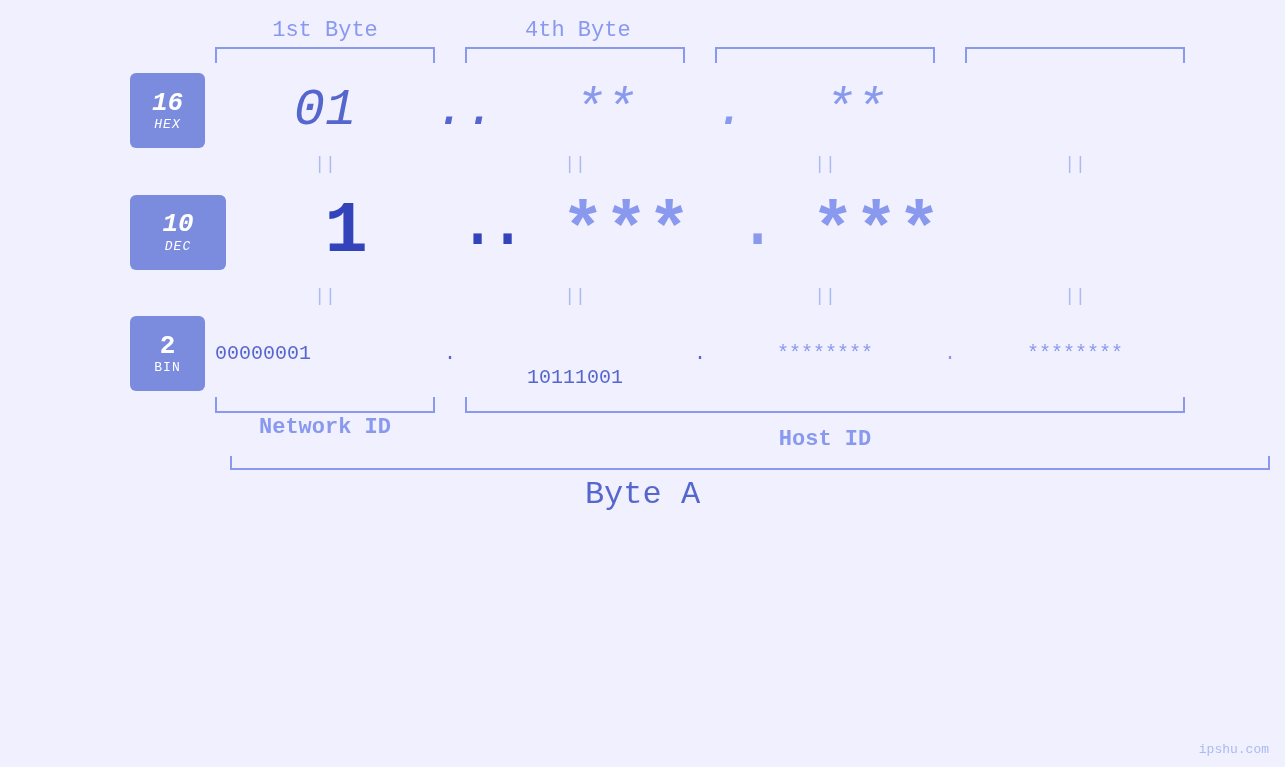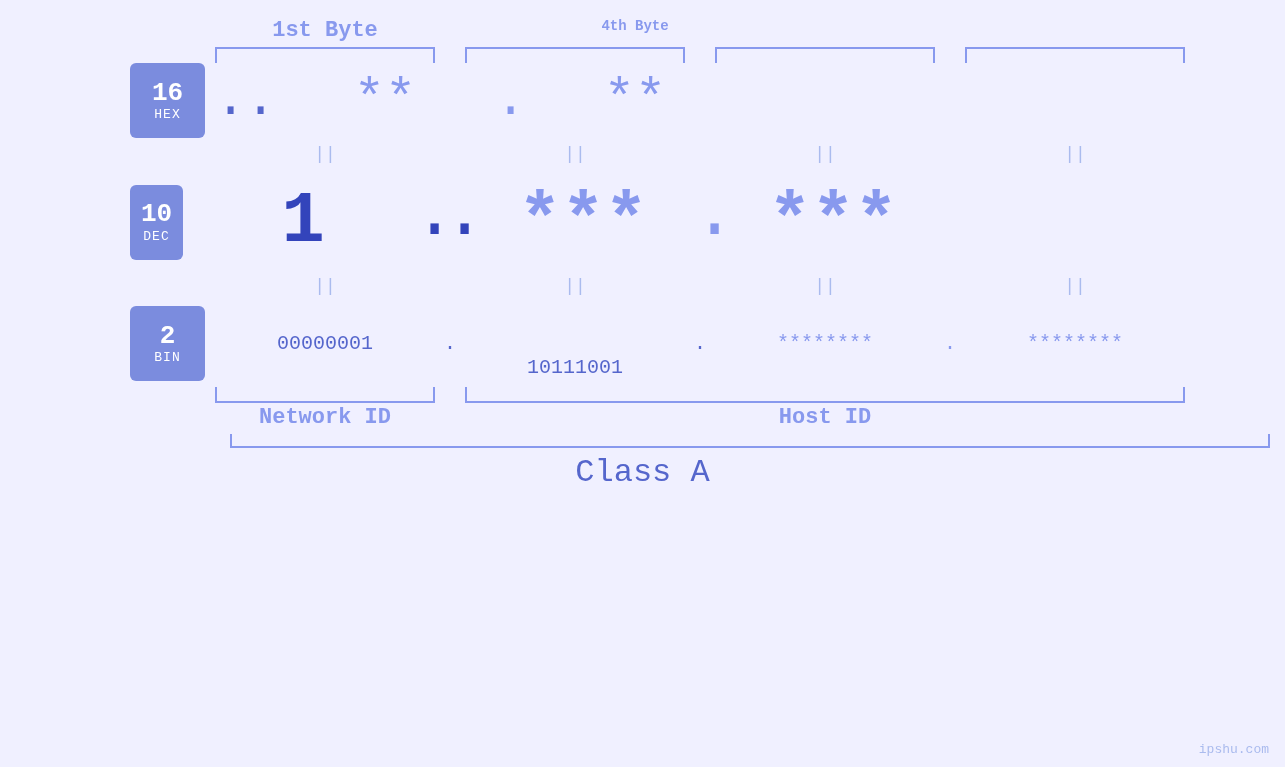--- a/index.html
+++ b/index.html
@@ -20,63 +20,64 @@
       display: flex;
       flex-direction: column;
       align-items: center;
     }
   </style>
 </head>
 <body>
 
 <div class="container">
 
-  <div style="display:flex; width:100%; padding-top:18px; padding-left:215px; padding-right:30px;font-weight:bold;">
+  <div style="display:flex; width:100%; padding-top:18px; padding-left:215px; padding-right:30px;">
     <div style="width:220px; text-align:center; color:#8899ee; font-size:22px; font-family:'Courier New',monospace;">1st Byte</div>
     <div style="width:30px;"></div>
     <div style="width:30px;"></div>
     <div style="width:30px;"></div>
-    <div style="width:220px; text-align:center; color:#8899ee; font-size:14px; font-family:'Courier New',monospace;">4th Byte</div>
+    <div style="width:220px; color:#8899ee; font-size:22px; font-family:'Courier New',monospace;">4th Byte</div>
   </div>
 
   <div style="display:flex; width:100%; padding-left:215px; padding-right:30px; margin-top:4px; align-items:flex-end;">
     <div style="width:220px; height:16px; border-top:2px solid #8899ee; border-left:2px solid #8899ee; border-right:2px solid #8899ee;"></div>
     <div style="width:30px;"></div>
     <div style="width:220px; height:16px; border-top:2px solid #8899ee; border-left:2px solid #8899ee; border-right:2px solid #8899ee;"></div>
     <div style="width:30px;"></div>
     <div style="width:220px; height:16px; border-top:2px solid #8899ee; border-left:2px solid #8899ee; border-right:2px solid #8899ee;"></div>
     <div style="width:30px;"></div>
     <div style="width:220px; height:16px; border-top:2px solid #8899ee; border-left:2px solid #8899ee; border-right:2px solid #8899ee;"></div>
   </div>
 
-  <div style="display:flex; width:100%; padding-left:130px; padding-right:30px; align-items:center; ">
+  <div style="display:flex; width:100%; padding-left:130px; padding-right:30px; align-items:center; margin-top:10px;font-style:italic;">
     <div style="width:75px; height:75px; background:#7b8cde; border-radius:6px; display:flex; flex-direction:column; align-items:center; justify-content:center; color:white; flex-shrink:0;">
       <span style="font-size:26px; font-weight:bold; font-family:'Courier New',monospace; line-height:1.1;">16</span>
       <span style="font-size:13px; font-family:'Courier New',monospace; letter-spacing:1px;">HEX</span>
     </div>
     <div style="width:10px;"></div>
+    <div style="width:220px; text-align:center; color:#5566cc; font-size:52px; font-family:'Courier New',monospace;">01</div>
     <div style="width:30px; text-align:center; color:#5566cc; font-size:52px; font-family:'Courier New',monospace;">.</div>
     <div style="width:30px; text-align:center; color:#5566cc; font-size:52px; font-family:'Courier New',monospace;">.</div>
     <div style="width:220px; text-align:center; color:#8899ee; font-size:52px; font-family:'Courier New',monospace;">**</div>
     <div style="width:30px; text-align:center; color:#8899ee; font-size:52px; font-family:'Courier New',monospace;">.</div>
     <div style="width:220px; text-align:center; color:#8899ee; font-size:52px; font-family:'Courier New',monospace;">**</div>
   </div>
 
   <div style="display:flex; width:100%; padding-left:215px; padding-right:30px; height:32px; align-items:center;">
     <div style="width:220px; text-align:center; color:#aabbee; font-size:18px; font-family:'Courier New',monospace;">||</div>
     <div style="width:30px;"></div>
     <div style="width:220px; text-align:center; color:#aabbee; font-size:18px; font-family:'Courier New',monospace;">||</div>
     <div style="width:30px;"></div>
     <div style="width:220px; text-align:center; color:#aabbee; font-size:18px; font-family:'Courier New',monospace;">||</div>
     <div style="width:30px;"></div>
     <div style="width:220px; text-align:center; color:#aabbee; font-size:18px; font-family:'Courier New',monospace;">||</div>
   </div>
 
   <div style="display:flex; width:100%; padding-left:130px; padding-right:30px; align-items:center; margin-top:4px;">
-    <div style="width:53px; height:75px; background:#7b8cde; border-radius:6px; display:flex; flex-direction:column; align-items:center; justify-content:center; color:white; flex-shrink:0;">
+    <div style="width:96px; height:75px; background:#7b8cde; border-radius:6px; display:flex; flex-direction:column; align-items:center; justify-content:center; color:white; flex-shrink:0;font-style:italic;">
       <span style="font-size:26px; font-weight:bold; font-family:'Courier New',monospace; line-height:1.1;">10</span>
       <span style="font-size:13px; font-family:'Courier New',monospace; letter-spacing:1px;">DEC</span>
     </div>
     <div style="width:10px;"></div>
     <div style="width:220px; text-align:center; color:#3344bb; font-size:72px; font-weight:bold; font-family:'Courier New',monospace;">1</div>
     <div style="width:30px; text-align:center; color:#3344bb; font-size:72px; font-family:'Courier New',monospace; padding-bottom:14px;">.</div>
     <div style="width:30px; text-align:center; color:#3344bb; font-size:72px; font-family:'Courier New',monospace; padding-bottom:14px;">.</div>
     <div style="width:220px; text-align:center; color:#8899ee; font-size:72px; font-weight:bold; font-family:'Courier New',monospace;">***</div>
     <div style="width:30px; text-align:center; color:#8899ee; font-size:72px; font-family:'Courier New',monospace; padding-bottom:14px;">.</div>
     <div style="width:220px; text-align:center; color:#8899ee; font-size:72px; font-weight:bold; font-family:'Courier New',monospace;">***</div>
@@ -91,44 +92,44 @@
     <div style="width:30px;"></div>
     <div style="width:220px; text-align:center; color:#aabbee; font-size:18px; font-family:'Courier New',monospace;">||</div>
   </div>
 
   <div style="display:flex; width:100%; padding-left:130px; padding-right:30px; align-items:center; margin-top:4px;">
     <div style="width:75px; height:75px; background:#7b8cde; border-radius:6px; display:flex; flex-direction:column; align-items:center; justify-content:center; color:white; flex-shrink:0;">
       <span style="font-size:26px; font-weight:bold; font-family:'Courier New',monospace; line-height:1.1;">2</span>
       <span style="font-size:13px; font-family:'Courier New',monospace; letter-spacing:1px;">BIN</span>
     </div>
     <div style="width:10px;"></div>
-    <div style="width:220px; text-align:center; color:#5566cc; font-size:20px; font-family:'Courier New',monospace;">00000001</div>
+    <div style="width:220px; color:#5566cc; font-size:20px; font-family:'Courier New',monospace;">00000001</div>
     <div style="width:30px; text-align:center; color:#5566cc; font-size:20px; font-family:'Courier New',monospace;">.</div>
     <div style="width:220px; text-align:center; color:#5566cc; font-size:20px; font-family:'Courier New',monospace;margin-top:48px;">10111001</div>
     <div style="width:30px; text-align:center; color:#5566cc; font-size:20px; font-family:'Courier New',monospace;">.</div>
     <div style="width:220px; text-align:center; color:#8899ee; font-size:20px; font-family:'Courier New',monospace;">********</div>
     <div style="width:30px; text-align:center; color:#8899ee; font-size:20px; font-family:'Courier New',monospace;">.</div>
     <div style="width:220px; text-align:center; color:#8899ee; font-size:20px; font-family:'Courier New',monospace;">********</div>
   </div>
 
   <div style="display:flex; width:100%; padding-left:215px; padding-right:30px; margin-top:6px; align-items:flex-start;">
 
     <div style="width:220px; height:16px; border-bottom:2px solid #8899ee; border-left:2px solid #8899ee; border-right:2px solid #8899ee;"></div>
     <div style="width:30px;"></div>
 
     <div style="width:720px; height:16px; border-bottom:2px solid #8899ee; border-left:2px solid #8899ee; border-right:2px solid #8899ee;"></div>
   </div>
 
   <div style="display:flex; width:100%; padding-left:215px; padding-right:30px; margin-top:2px;font-weight:bold;">
     <div style="width:220px; text-align:center; color:#8899ee; font-size:22px; font-family:'Courier New',monospace;">Network ID</div>
     <div style="width:30px;"></div>
-    <div style="width:720px; text-align:center; color:#8899ee; font-size:22px; font-family:'Courier New',monospace;">Host ID</div>
+    <div style="width:720px; text-align:center; color:#8899ee; font-size:22px; font-family:'Courier New',monospace;margin-top:12px;">Host ID</div>
   </div>
 
   <div style="width:calc(100% - 215px - 30px); margin-left:215px; height:14px; border-bottom:2px solid #8899ee; border-left:2px solid #8899ee; border-right:2px solid #8899ee; margin-top:4px;"></div>
 
   <div style="display:flex; width:100%; justify-content:center; margin-top:6px;">
-    <div style="color:#5566cc; font-size:32px; font-family:'Courier New',monospace;">Class A</div>
+    <div style="color:#5566cc; font-size:32px; font-family:'Courier New',monospace;">Byte A</div>
   </div>
 
   <div style="position:absolute; bottom:10px; right:16px; color:#aabbee; font-size:13px; font-family:'Courier New',monospace;">ipshu.com</div>
 
 </div>
 
 </body></html>

